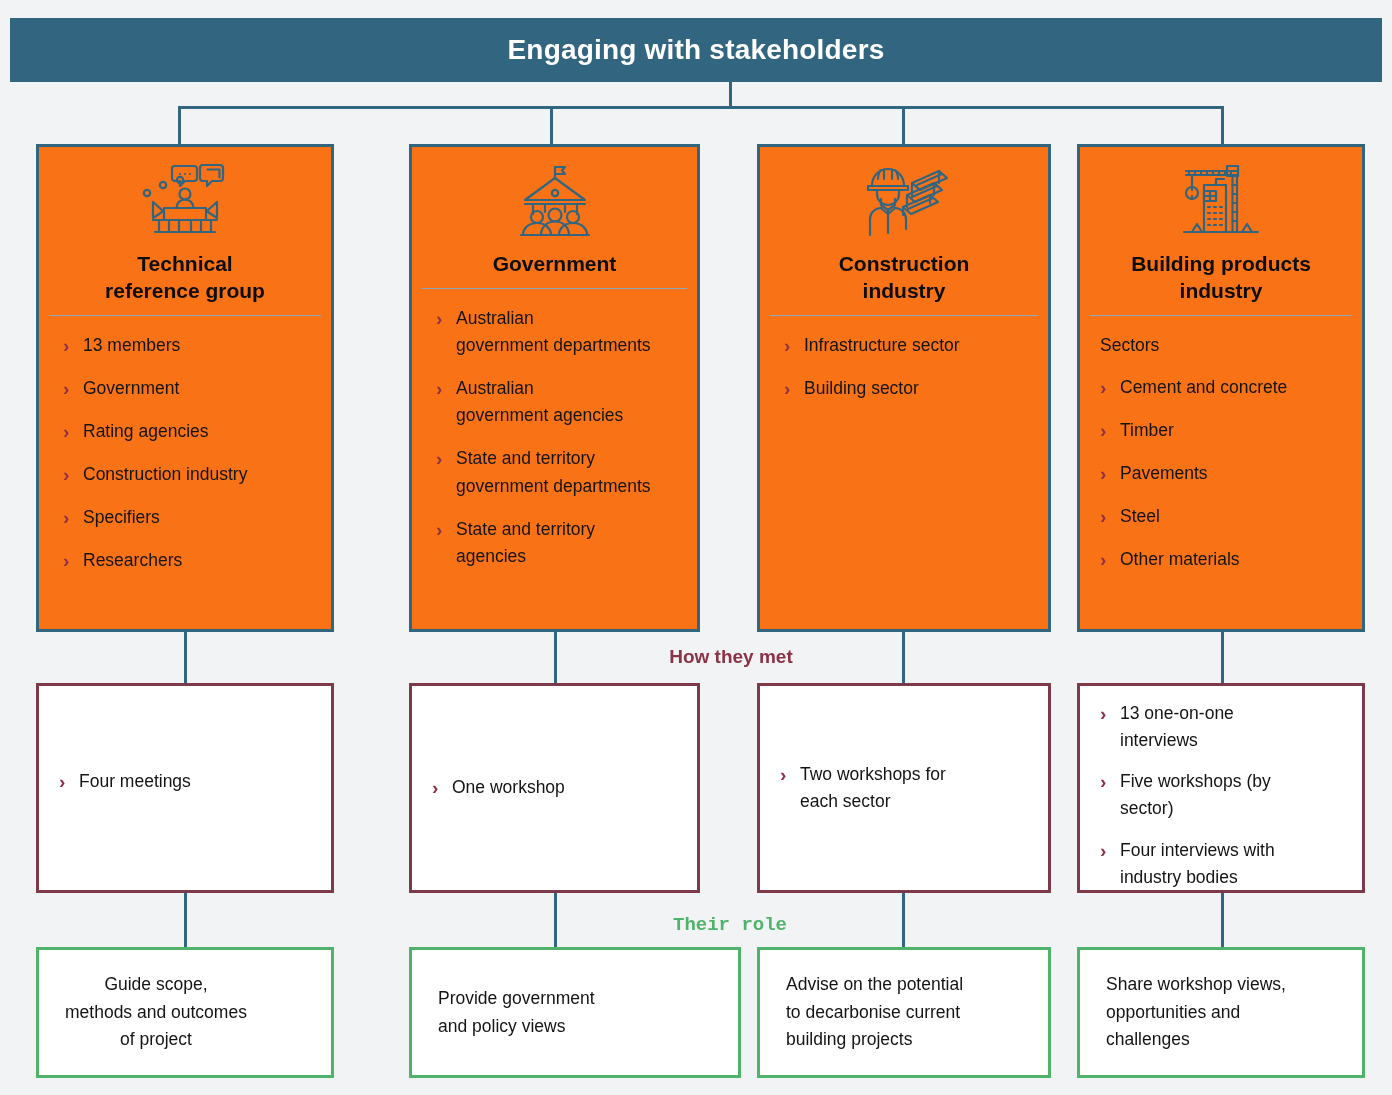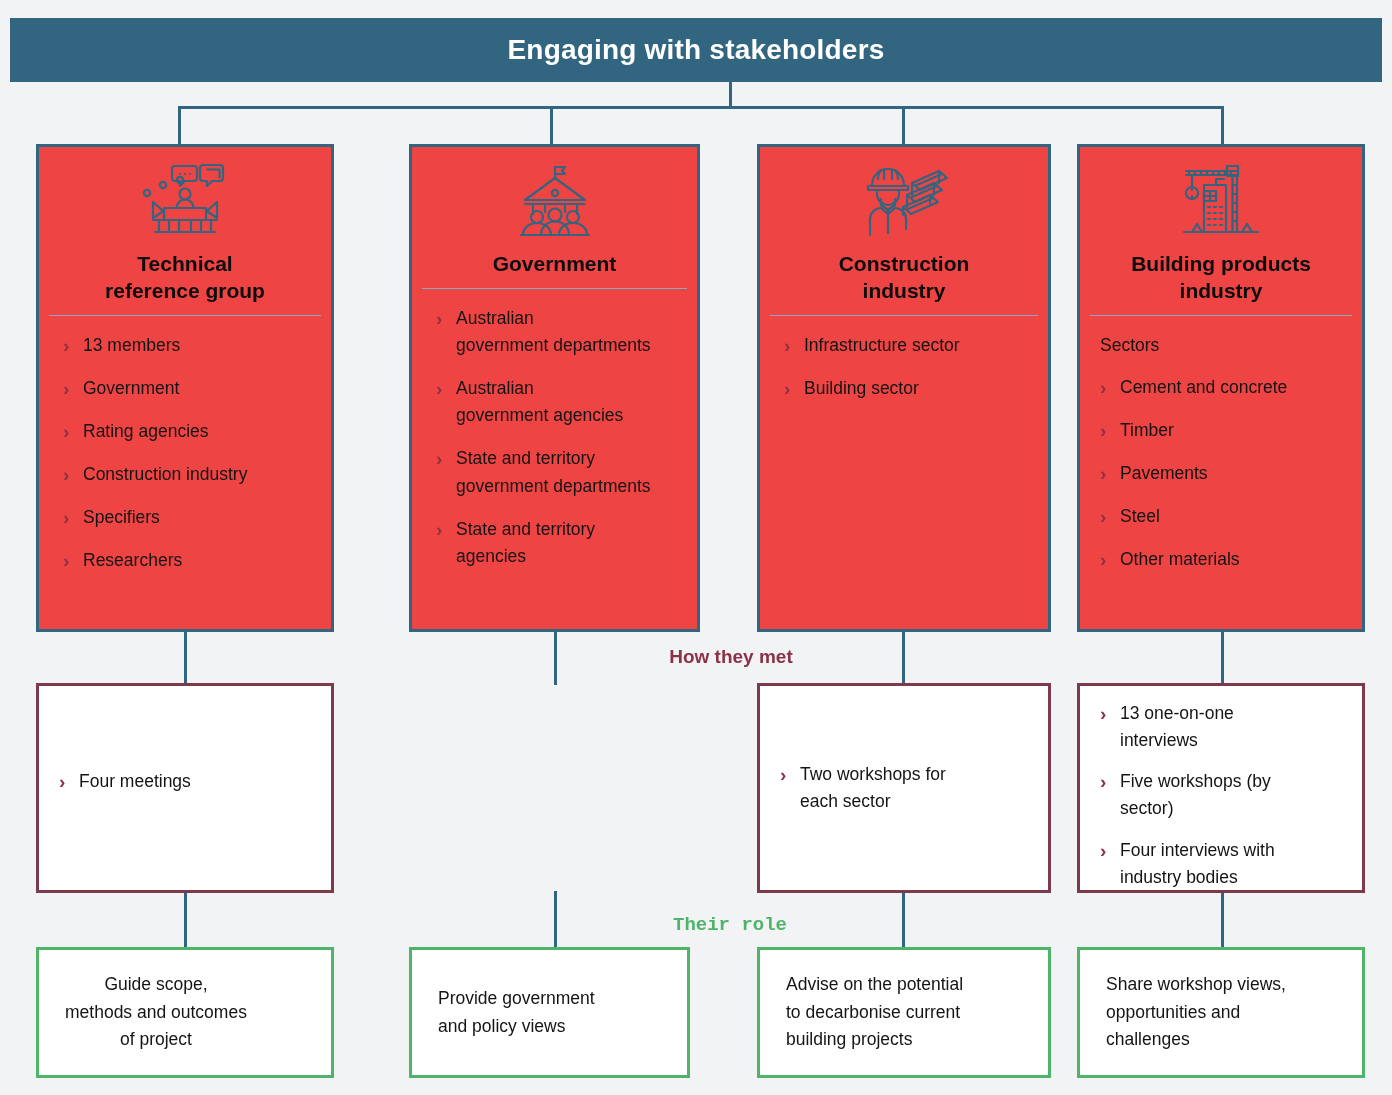--- a/index.html
+++ b/index.html
@@ -41,21 +41,21 @@
   
   .line { position: absolute; background: #32657f; }
   .line-v { width: 3px; }
   .line-h { height: 3px; }
 
   
   .card-blue {
     position: absolute;
     top: 144px;
     height: 488px;
-    background: #ef4444;
+    background: #f97316;
     border: 3px solid #32657f;
     display: flex;
     flex-direction: column;
   }
   .card-head {
     flex: 0 0 auto;
     padding: 14px 10px 10px;
     text-align: center;
   }
   .icon-wrap {
@@ -334,20 +334,25 @@
   </div>
 
   <div class="section-label label-how" style="left:606px; top:646px; width:250px;">How they met</div>
 
   <div class="card-maroon" style="left:36px; width:298px;">
     <ul class="bullets" style="width:100%;">
       <li style="margin-bottom:12px;">Four meetings</li>
     </ul>
   </div>
 
+  <div class="card-maroon" style="left:409px; width:291px;">
+    <ul class="bullets" style="width:100%;">
+      <li style="margin-bottom:0;">One workshop</li>
+    </ul>
+  </div>
 
   <div class="card-maroon" style="left:757px; width:294px;">
     <ul class="bullets" style="width:100%;">
       <li style="margin-bottom:0; white-space:pre-line;">Two workshops for
 each sector</li>
     </ul>
   </div>
 
   <div class="card-maroon top-align" style="left:1077px; width:288px;">
     <ul class="bullets" style="width:100%;">
@@ -361,21 +366,21 @@
   </div>
 
   <div class="section-label label-role" style="left:630px; top:914px; width:200px;font-family:Liberation Mono, monospace;">Their role</div>
 
   <div class="card-green" style="left:36px; width:298px;text-align:center;">
     <div class="green-text">Guide scope,
 methods and outcomes
 of project</div>
   </div>
 
-  <div class="card-green" style="left:409px; width:281px;">
+  <div class="card-green" style="left:409px; width:332px;">
     <div class="green-text">Provide government
 and policy views</div>
   </div>
 
   <div class="card-green" style="left:757px; width:294px;">
     <div class="green-text">Advise on the potential
 to decarbonise current
 building projects</div>
   </div>
 

